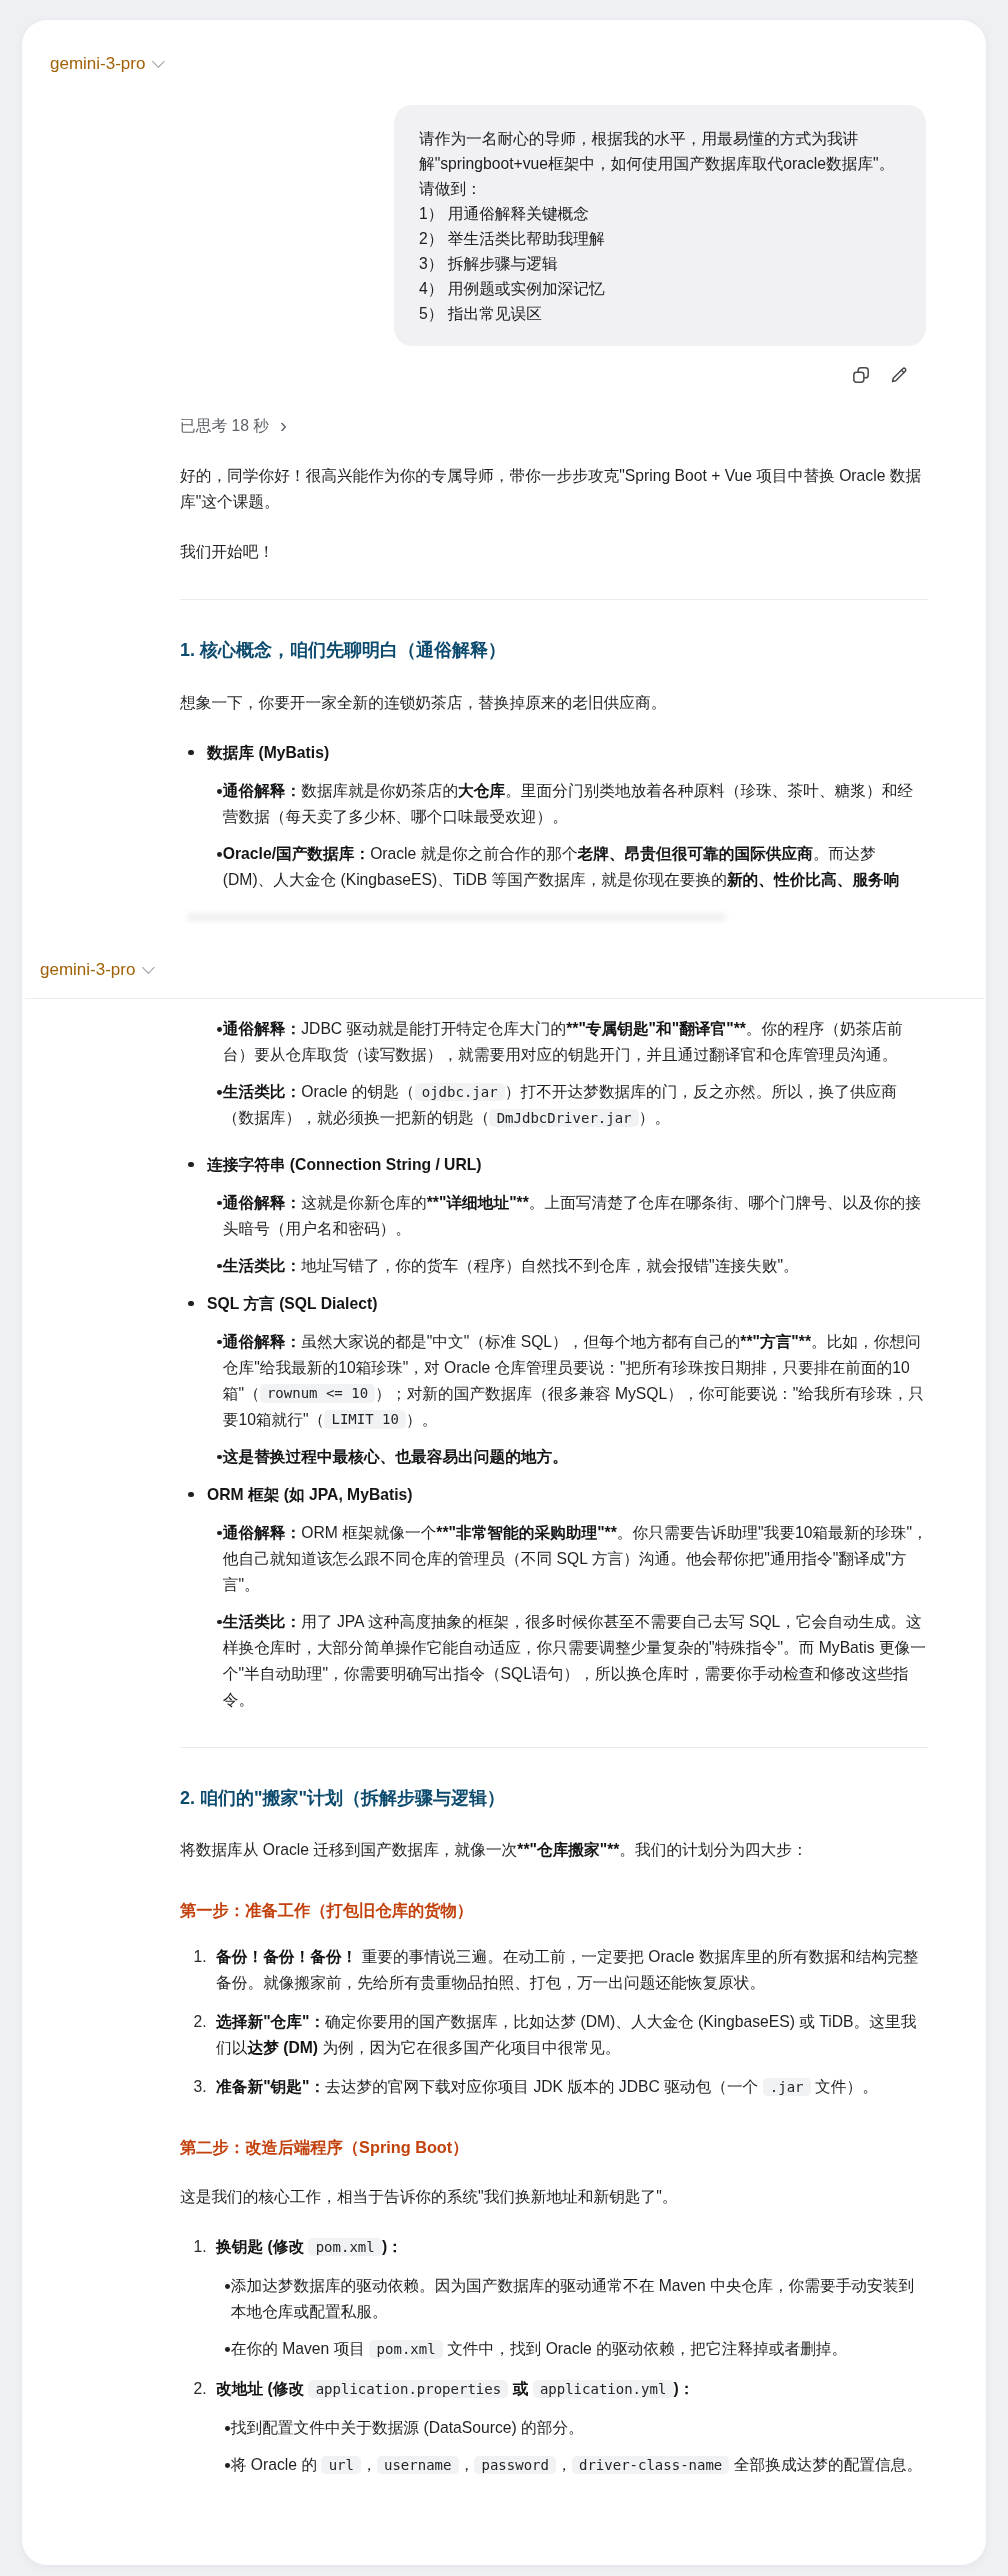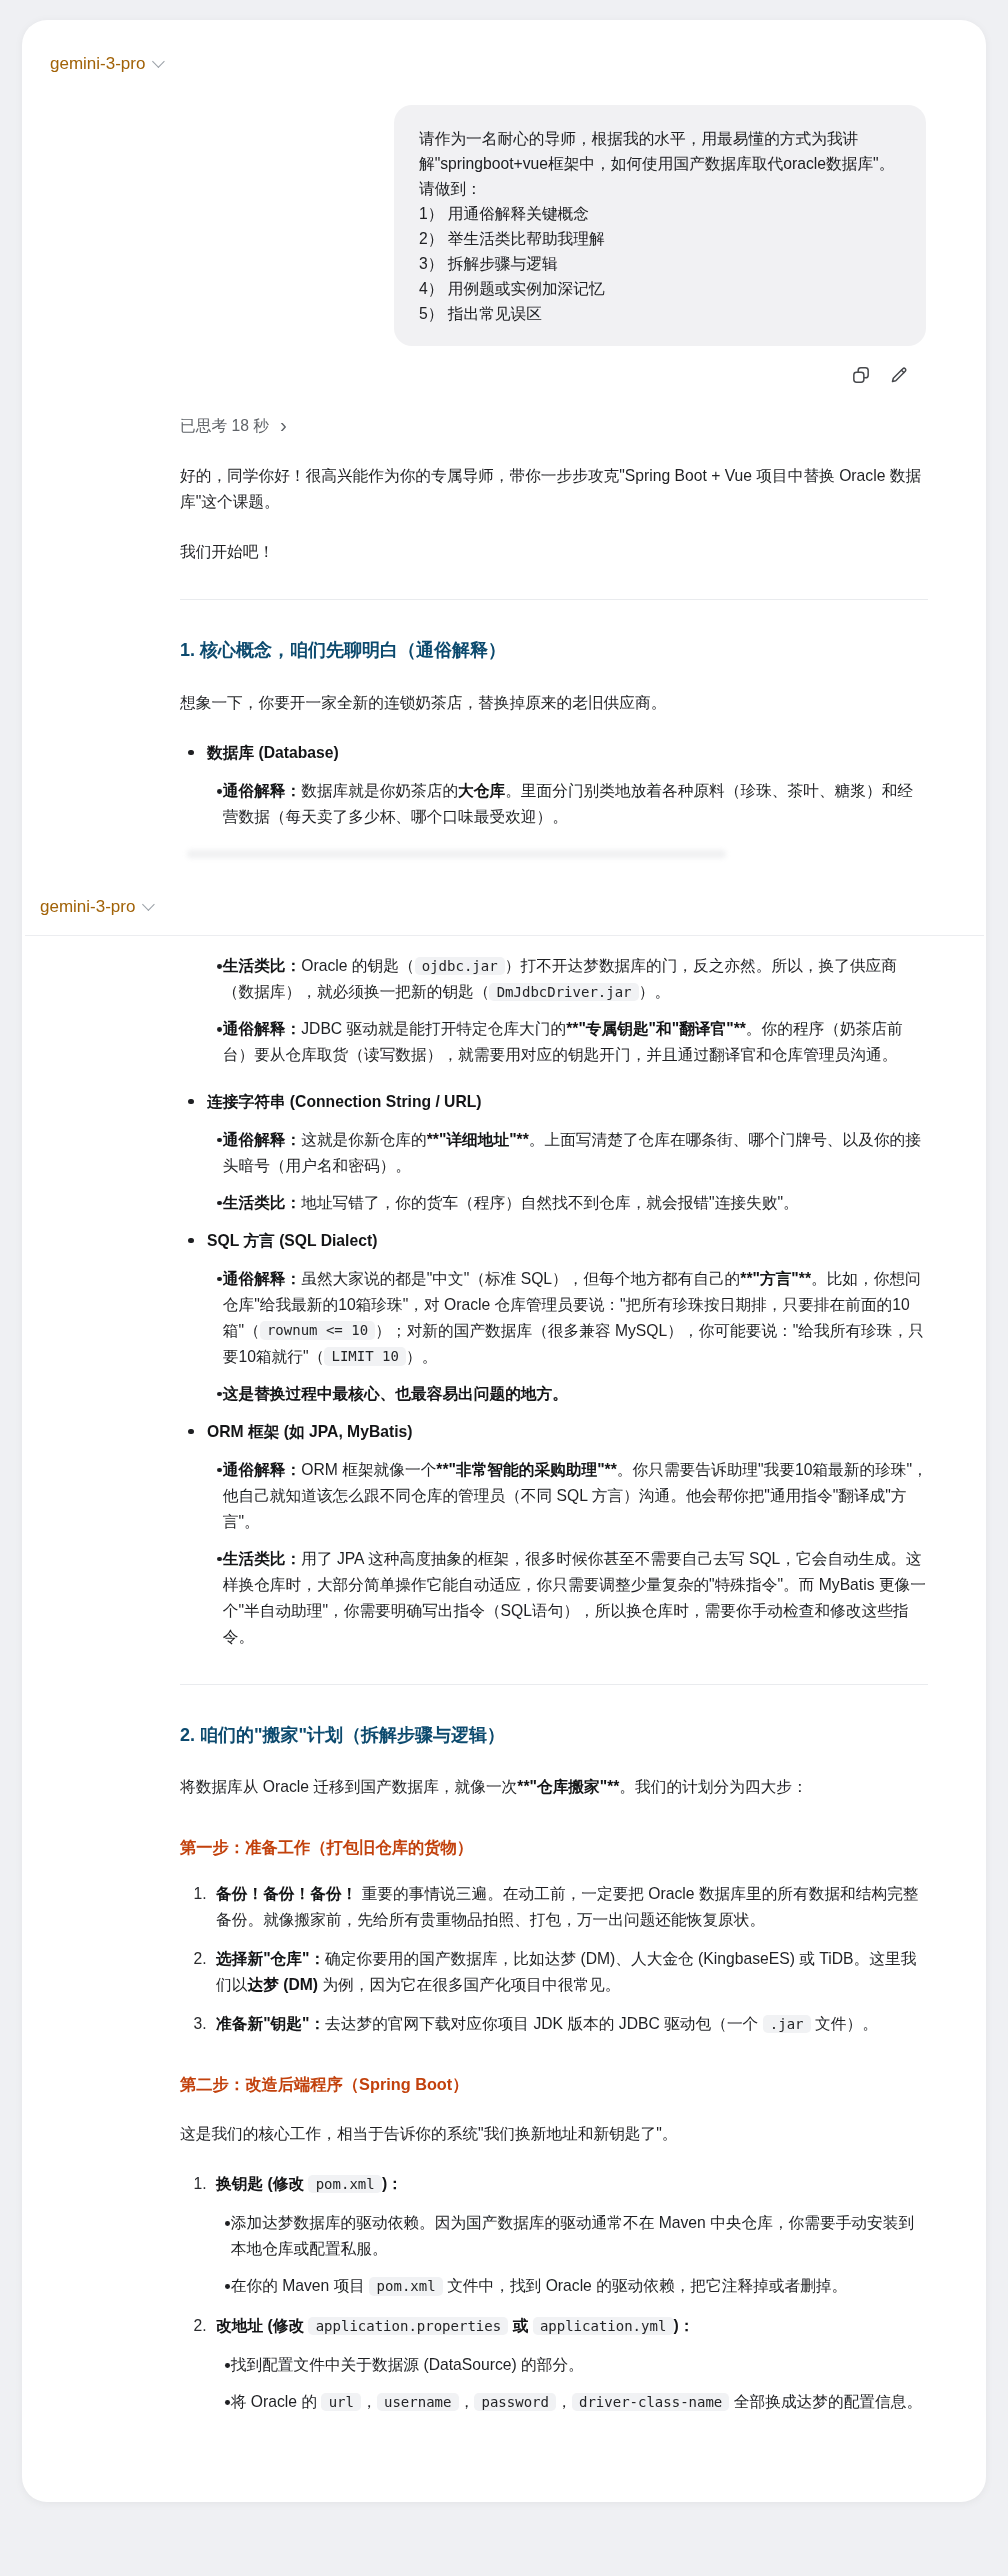--- a/index.html
+++ b/index.html
@@ -90,49 +90,53 @@
     </div>
     <div>
         <div class="p-block"><span class="">好的，同学你好！很高兴能作为你的专属导师，带你一步步攻克"Spring Boot + Vue 项目中替换 Oracle 数据库"这个课题。</span></div>
         <div class="p-block"><span class="">我们开始吧！</span></div>
         <div class="divider"></div>
         <div class="h3-block">1. 核心概念，咱们先聊明白（通俗解释）</div>
         <div class="p-block"><span class="">想象一下，你要开一家全新的连锁奶茶店，替换掉原来的老旧供应商。</span></div>
         <div class="blist">
           <div class="li1">
             <span class="dot"></span>
-            <div class="li-body"><strong class="">数据库 (Database)</strong></div>
+            <div class="li-body"><strong class="">数据库 (MyBatis)</strong></div>
           </div>
           <div class="sub">
             <div class="li2">
               <span class="dot"></span>
               <div class="li-body"><strong class="">通俗解释：</strong><span class="">数据库就是你奶茶店的</span><strong class="">大仓库</strong><span class="">。里面分门别类地放着各种原料（珍珠、茶叶、糖浆）和经营数据（每天卖了多少杯、哪个口味最受欢迎）。</span></div>
+            </div>
+            <div class="li2">
+              <span class="dot"></span>
+              <div class="li-body"><strong class="">Oracle/国产数据库：</strong><span class="">Oracle 就是你之前合作的那个</span><strong class="">老牌、昂贵但很可靠的国际供应商</strong><span class="">。而达梦 (DM)、人大金仓 (KingbaseES)、TiDB 等国产数据库，就是你现在要换的</span><strong class="">新的、性价比高、服务响</strong></div>
             </div>
           </div>
         </div>
       </div>
     <div class="ghost-line"></div>
   </div>
 
   <div class="model-header second">
     <span>gemini-3-pro</span>
     <span class="chev"></span>
   </div>
   <div class="seam"></div>
 
   <div class="content part2">
     <div>
         <div class="sub">
           <div class="li2">
             <span class="dot"></span>
+            <div class="li-body"><strong class="">通俗解释：</strong><span class="">JDBC 驱动就是能打开特定仓库大门的</span><strong class="">**"专属钥匙"和"翻译官"**</strong><span class="">。你的程序（奶茶店前台）要从仓库取货（读写数据），就需要用对应的钥匙开门，并且通过翻译官和仓库管理员沟通。</span></div>
+          </div>
+          <div class="li2">
+            <span class="dot"></span>
             <div class="li-body"><strong class="">生活类比：</strong><span class="">Oracle 的钥匙（</span><code class="">ojdbc.jar</code><span class="">）打不开达梦数据库的门，反之亦然。所以，换了供应商（数据库），就必须换一把新的钥匙（</span><code class="">DmJdbcDriver.jar</code><span class="">）。</span></div>
-          </div>
-          <div class="li2">
-            <span class="dot"></span>
-            <div class="li-body"><strong class="">通俗解释：</strong><span class="">JDBC 驱动就是能打开特定仓库大门的</span><strong class="">**"专属钥匙"和"翻译官"**</strong><span class="">。你的程序（奶茶店前台）要从仓库取货（读写数据），就需要用对应的钥匙开门，并且通过翻译官和仓库管理员沟通。</span></div>
           </div>
         </div>
         <div class="blist">
           <div class="li1">
             <span class="dot"></span>
             <div class="li-body"><strong class="">连接字符串 (Connection String / URL)</strong></div>
           </div>
           <div class="sub">
             <div class="li2">
               <span class="dot"></span>

